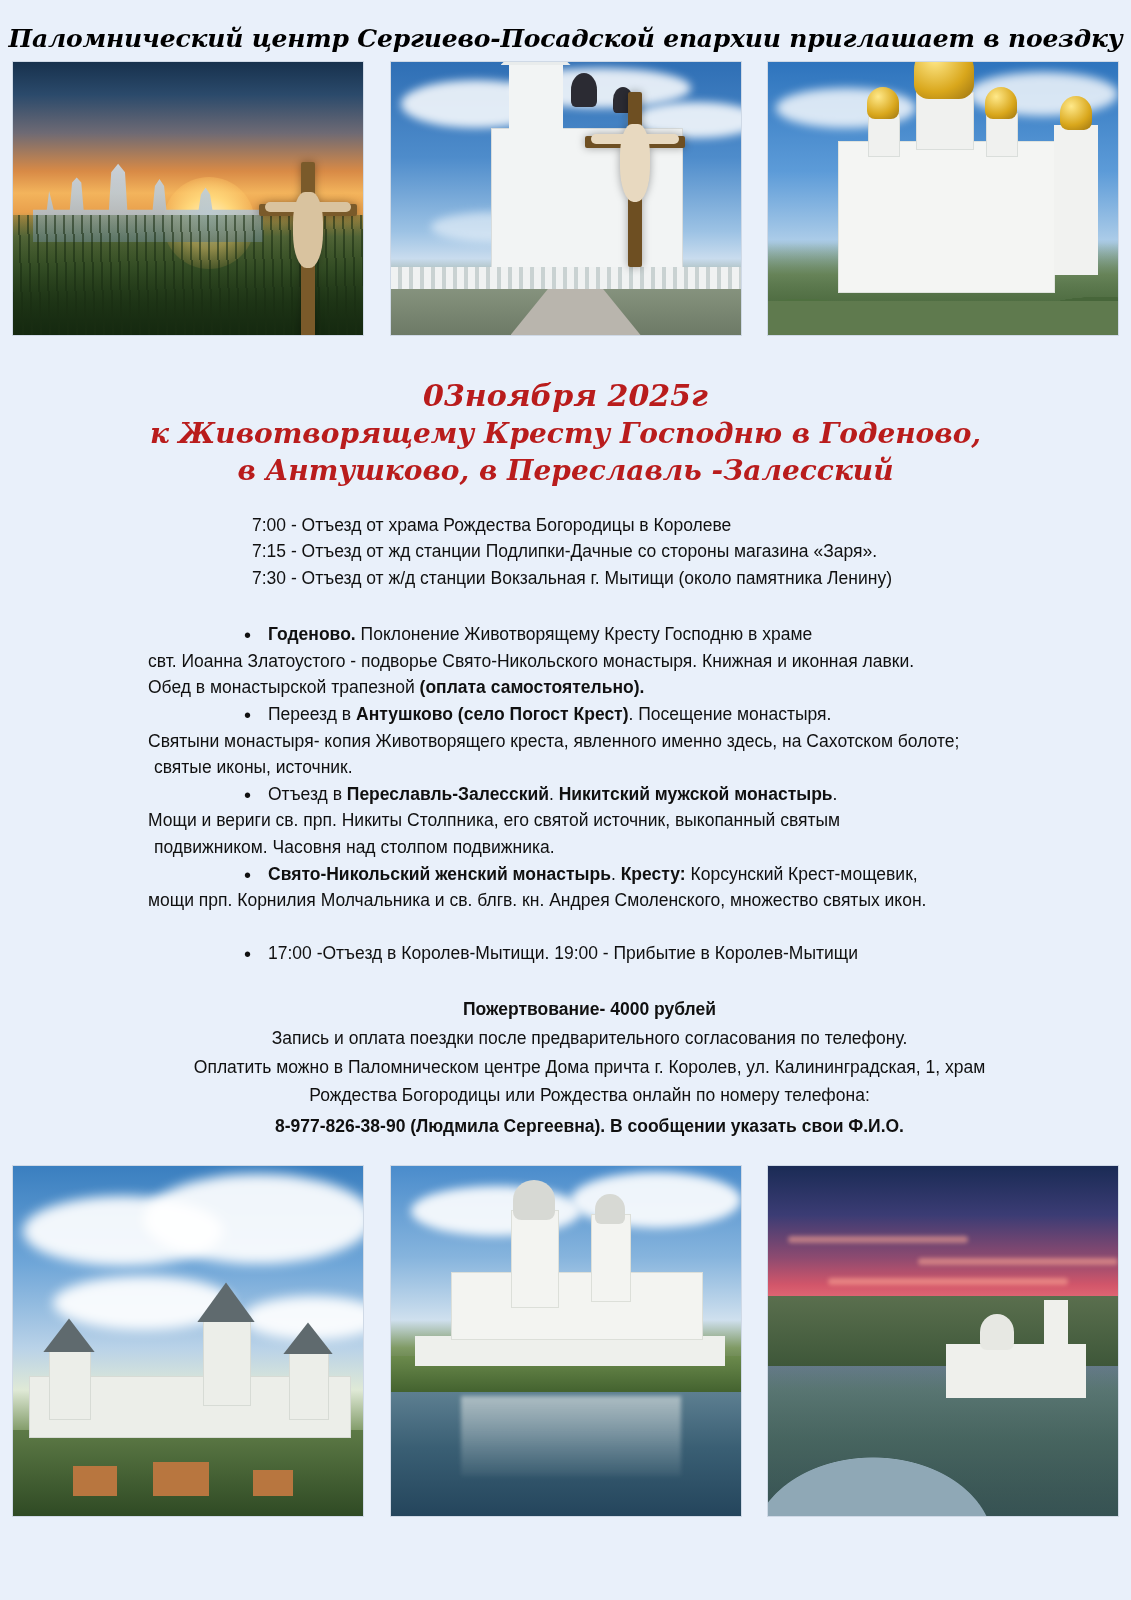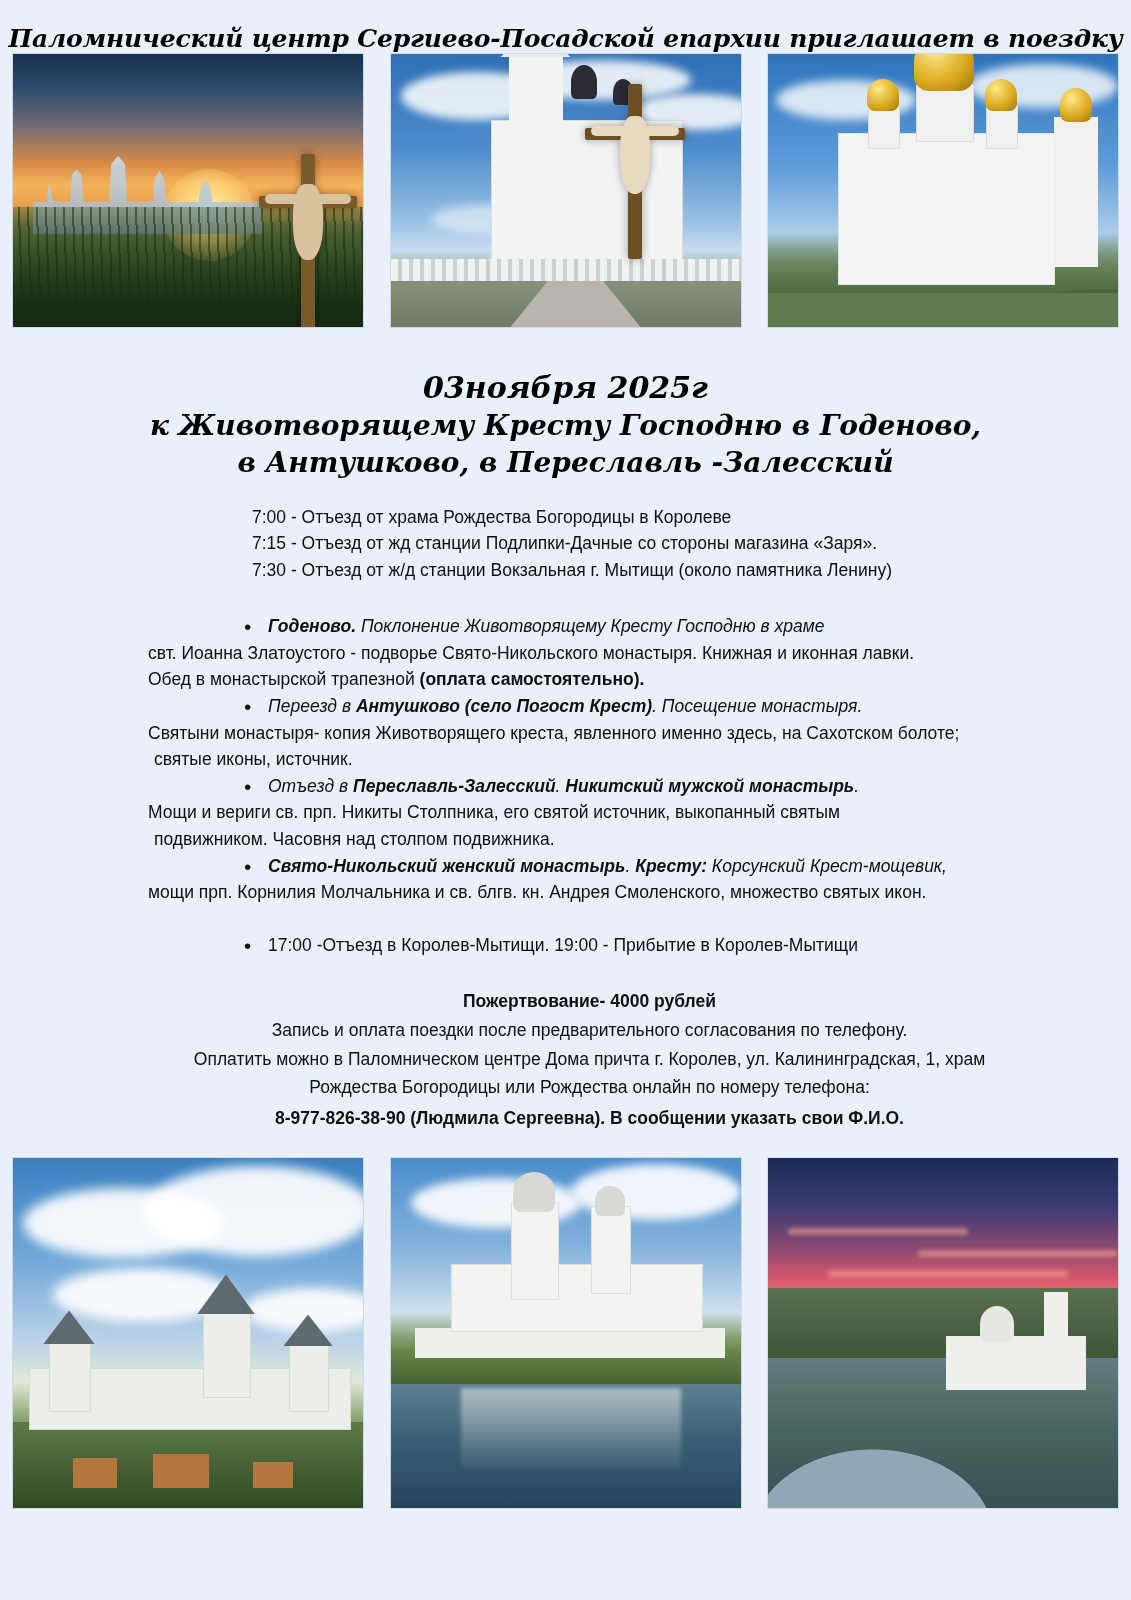--- a/index.html
+++ b/index.html
@@ -24,20 +24,21 @@
 
   
   .header-title {
     text-align: center;
     font-family: "DejaVu Serif", serif;
     font-style: italic;
     font-weight: bold;
     font-size: 25px;
     letter-spacing: -0.2px;
     padding-top: 24px;
+    padding-bottom: 8px;
     color: #000;
   }
 
   
   .photo-row {
     display: flex;
     justify-content: space-between;
     padding: 0 12px;
     gap: 8px;
   }
@@ -236,21 +237,21 @@
   .p6 .mdome { position:absolute; left: 212px; bottom: 166px; width: 34px; height: 36px; background:#e7e8e3; border-radius:50% 50% 20% 20%; }
   .p6 .mtower { position:absolute; left: 276px; bottom: 160px; width: 24px; height: 56px; background:#eff0ec; }
   .p6 .fields { position:absolute; left:0; bottom: 150px; width:100%; height: 70px; background: linear-gradient(to bottom, #5a6f4e, #3e5739); }
 
   
   .title-block {
     text-align: center;
     font-family: "DejaVu Serif", serif;
     font-style: italic;
     font-weight: bold;
-    color: #000000;
+    color: #b91c1c;
     padding-top: 40px;
   }
   .title-date { font-size: 30px; line-height: 1.32; }
   .title-line { font-size: 28px; line-height: 1.32; }
 
   
   .content {
     padding: 0 100px 0 100px;
     font-size: 17.5px;
     line-height: 1.52;
@@ -259,21 +260,20 @@
   .departures {
     margin-top: 22px;
     padding-left: 104px;
   }
   .departures div { white-space: nowrap; }
 
   .program { margin-top: 30px; }
   .bullet-line {
     padding-left: 120px;
     position: relative;
-    font-style: italic;
   }
   .bullet-line:before {
     content: "\2022";
     position: absolute;
     left: 96px;
     top: -1px;
     font-size: 20px;
   }
   .cont-line { padding-left: 0; }
   .cont-indent { padding-left: 6px; }

